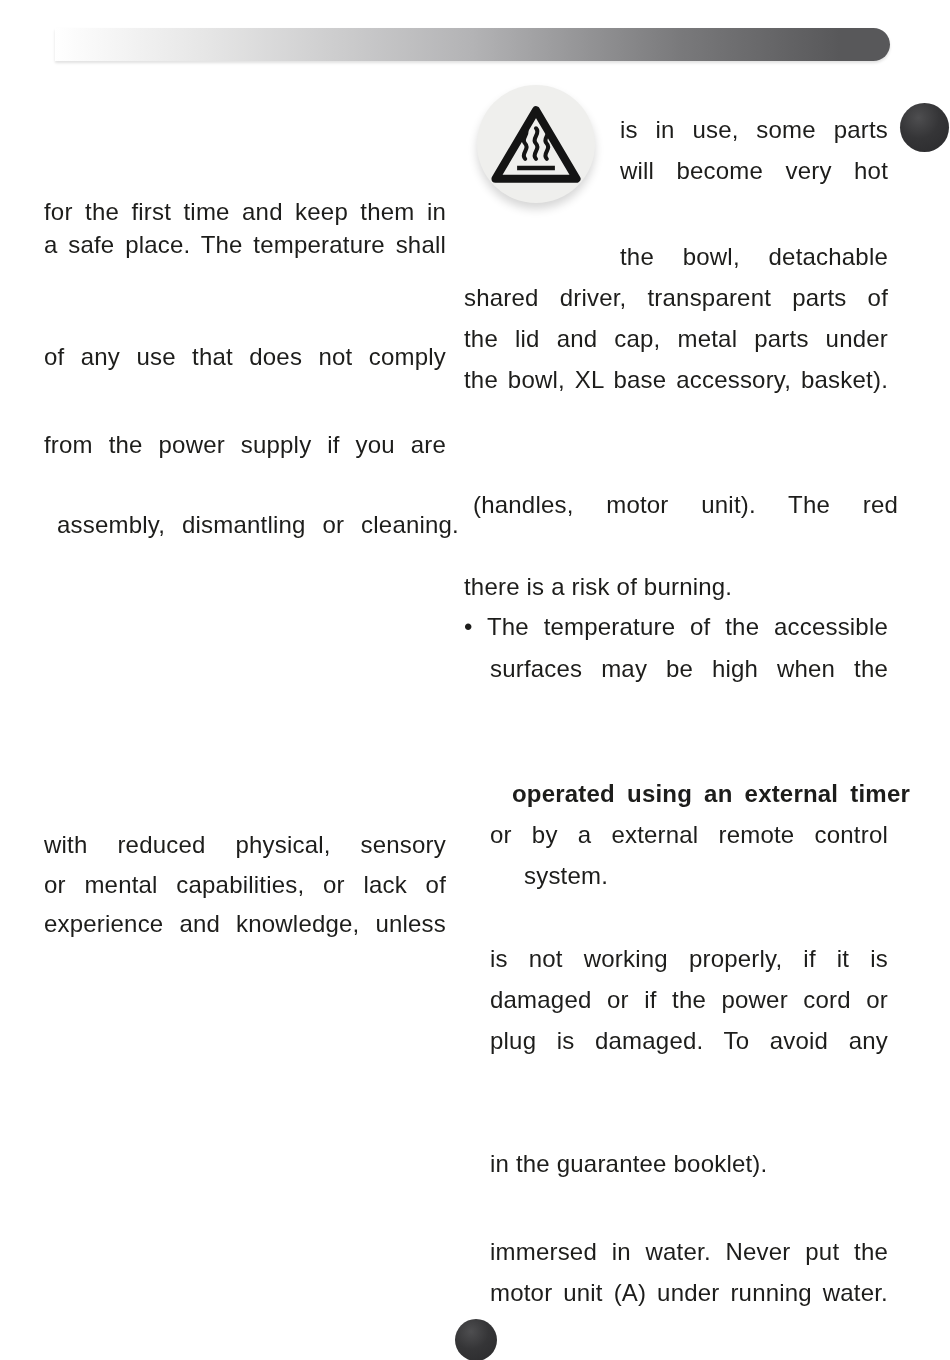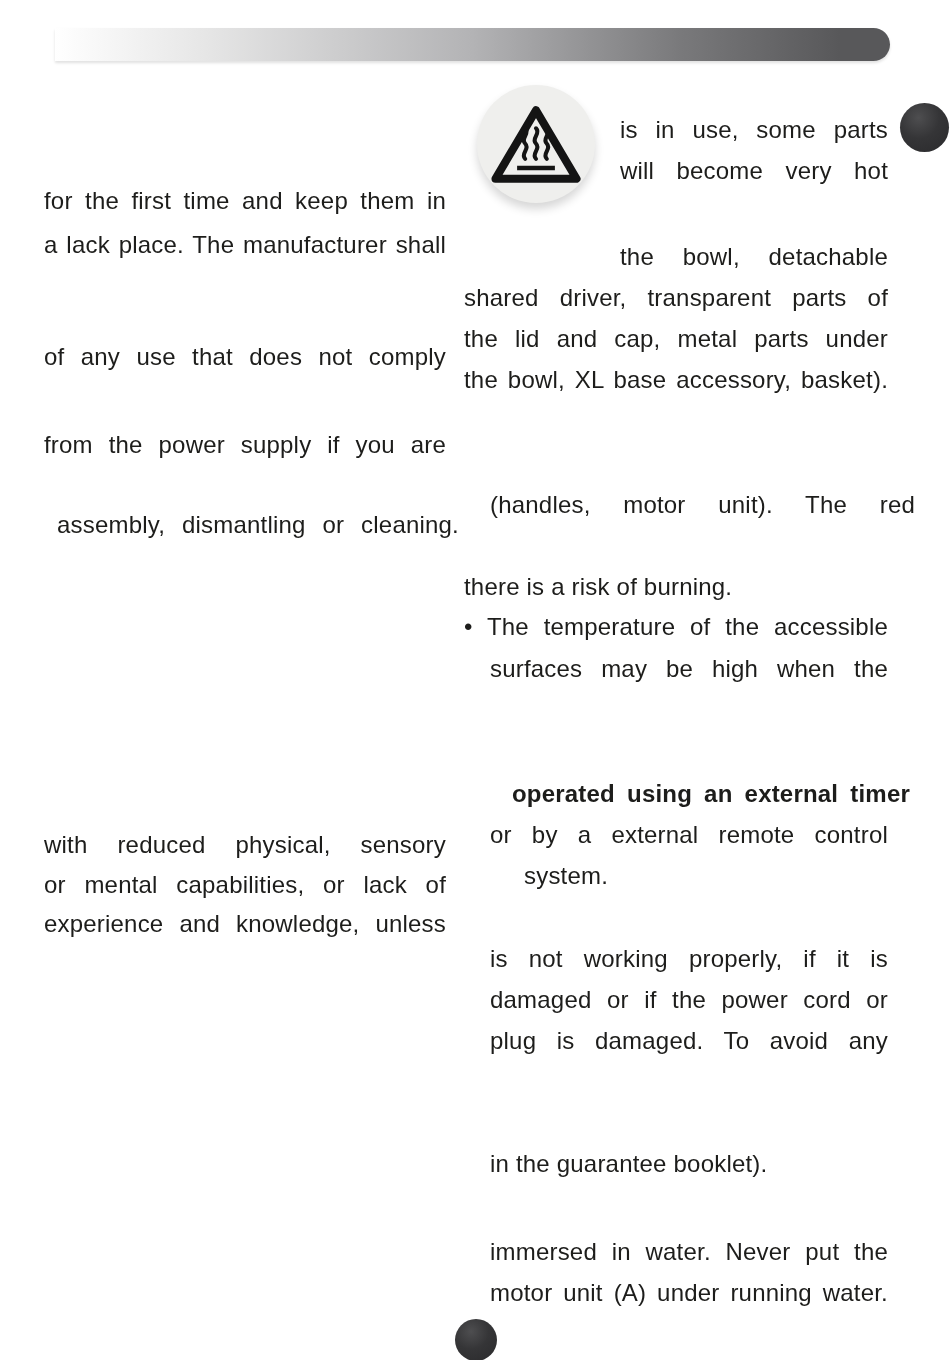--- a/index.html
+++ b/index.html
@@ -56,37 +56,37 @@
     position: absolute;
     font-size: 24px;
     line-height: 40px;
     letter-spacing: 0.2px;
     color: var(--text, #1d1d1b);
   }
   .j  { text-align: justify; text-align-last: justify; -moz-text-align-last: justify; }
   .nw { white-space: nowrap; }
 
   
-  .L0 { left: 44px; top: 181px; width: 402px; }
+  .L0 { left: 44px; top: 192px; width: 402px; }
   .L1 { left: 44px; top: 225px; width: 402px; }
   .L2 { left: 44px; top: 305px; width: 402px; margin-top: 32px; }
   .L3 { left: 44px; top: 425px; width: 402px; }
   .L4 { left: 44px; top: 505px; width: 402px; margin-left: 13px; }
   .L5 { left: 44px; top: 825px; width: 402px; }
   .L6 { left: 44px; top: 865px; width: 402px; }
   .L7 { left: 44px; top: 904px; width: 402px; }
 
   
   .R0  { left: 620px; top: 110px;  width: 268px; }
   .R1  { left: 620px; top: 151px;  width: 268px; }
   .R2  { left: 620px; top: 237px;  width: 268px; }
   .R3  { left: 464px; top: 278px;  width: 424px; }
   .R4  { left: 464px; top: 319px;  width: 424px; }
   .R5  { left: 464px; top: 360px;  width: 424px; }
-  .R6  { left: 490px; top: 485px;  width: 425px; }
+  .R6  { left: 473px; top: 485px;  width: 425px; }
   .R7  { left: 464px; top: 567px; }
   .R8  { left: 464px; top: 607px;  width: 424px; }
   .R9  { left: 490px; top: 649px;  width: 398px; }
   .R10 { left: 512px; top: 774px;  width: 398px; font-weight: bold; }
   .R11 { left: 490px; top: 815px;  width: 398px; }
   .R12 { left: 490px; top: 856px; margin-left: 34px; }
   .R13 { left: 490px; top: 939px;  width: 398px; }
   .R14 { left: 490px; top: 980px;  width: 398px; }
   .R15 { left: 490px; top: 1021px; width: 398px; }
   .R16 { left: 490px; top: 1144px; }
@@ -108,21 +108,21 @@
       <line x1="29" y1="72" x2="71" y2="72" stroke-width="5"></line>
       <path d="M38 62 c-6 -6 6 -11 0 -17 c-6 -6 6 -11 0 -17" stroke-width="4.5" stroke-linecap="round"></path>
       <path d="M50 62 c-6 -6 6 -11 0 -17 c-6 -6 6 -11 0 -17" stroke-width="4.5" stroke-linecap="round"></path>
       <path d="M62 62 c-6 -6 6 -11 0 -17 c-6 -6 6 -11 0 -17" stroke-width="4.5" stroke-linecap="round"></path>
     </svg>
   </div>
 
   <main>
 
     <div class="ln j L0">for the first time and keep them in</div>
-    <div class="ln j L1">a lack place. The manufacturer shall</div>
+    <div class="ln j L1">a safe place. The temperature shall</div>
     <div class="ln j L2">of any use that does not comply</div>
     <div class="ln j L3">from the power supply if you are</div>
     <div class="ln j L4">assembly, dismantling or cleaning.</div>
     <div class="ln j L5">with reduced physical, sensory</div>
     <div class="ln j L6">or mental capabilities, or lack of</div>
     <div class="ln j L7">experience and knowledge, unless</div>
 
     <div class="ln j R0">is in use, some parts</div>
     <div class="ln j R1">will become very hot</div>
     <div class="ln j R2">the bowl, detachable</div>

